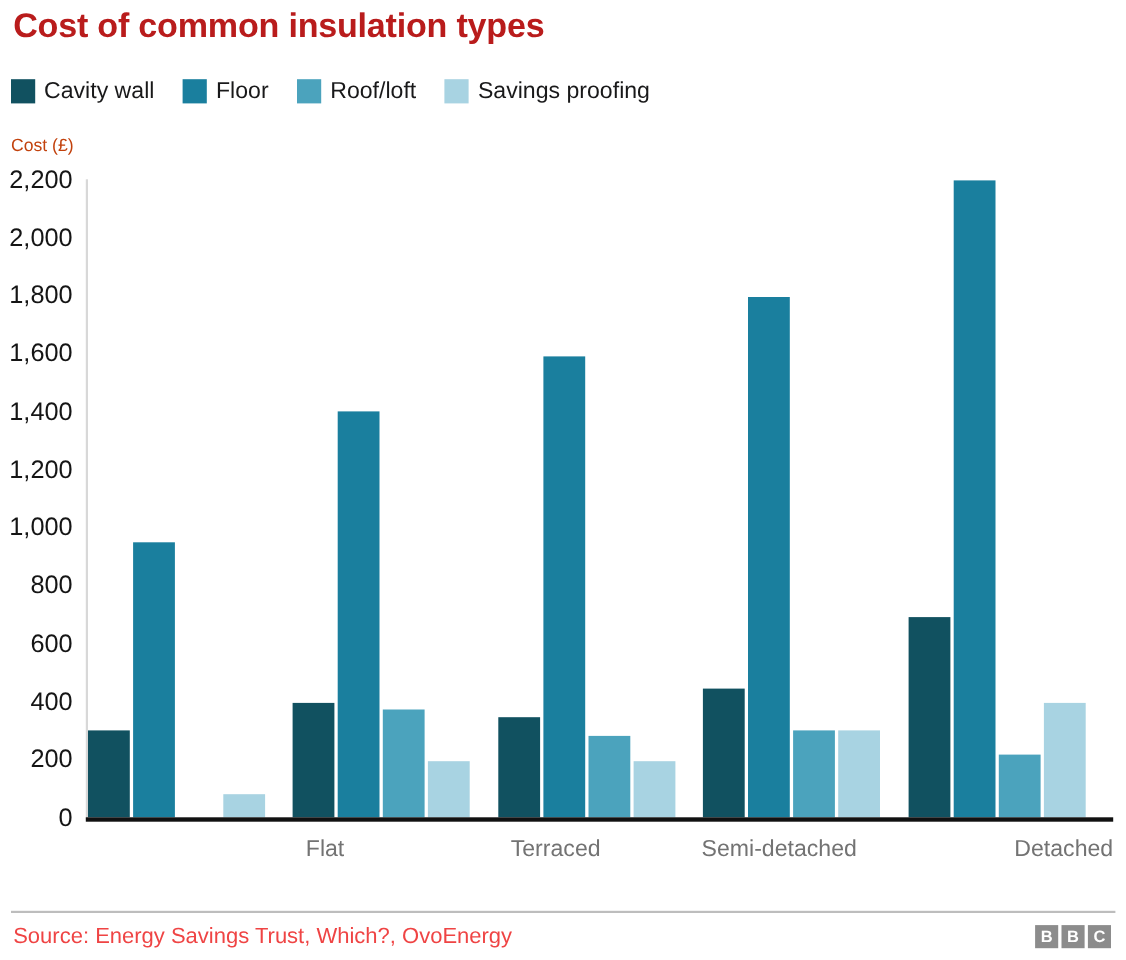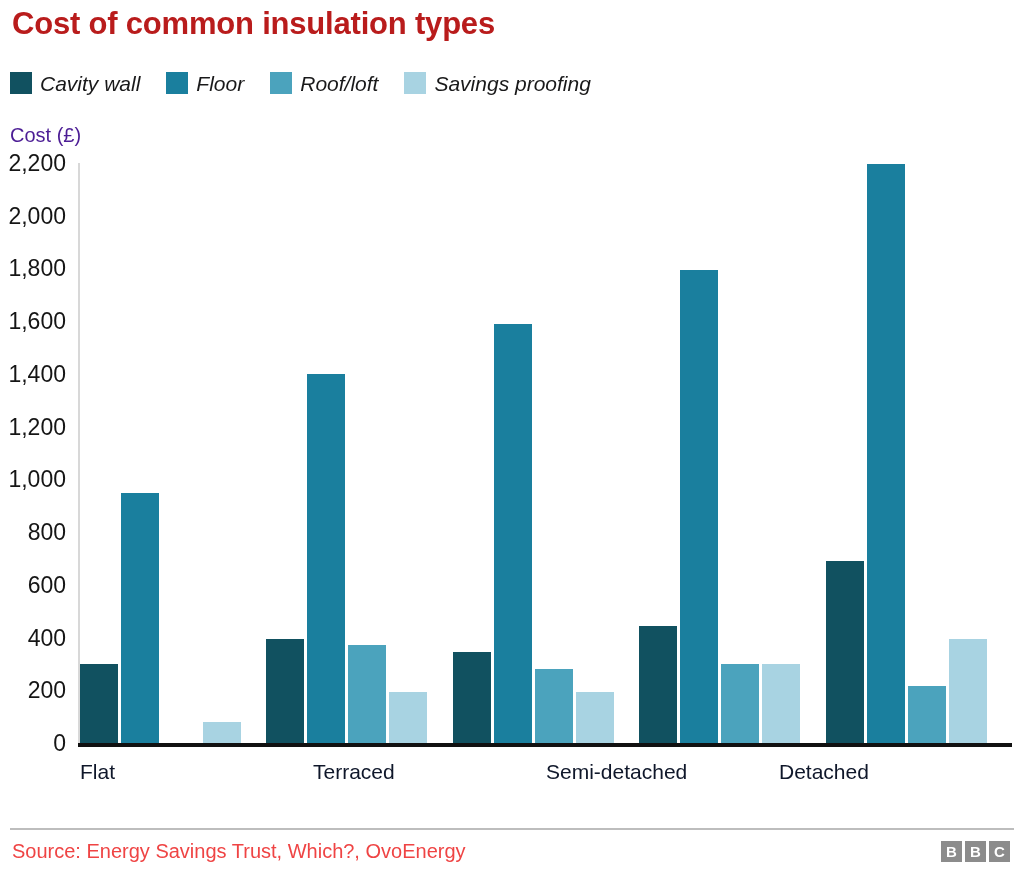--- a/index.html
+++ b/index.html
@@ -36,44 +36,43 @@
   #legend {
     position: absolute;
     left: 10px;
     top: 72px;
     display: flex;
     align-items: center;
     gap: 0px;
   }
   .legend-item {
     display: flex;
-    align-items: flex-end;
+    align-items: flex-start;
     margin-right: 26px;
-    font-style: italic;
   }
   .legend-swatch {
     width: 22px;
     height: 22px;
     flex: 0 0 auto;
     margin-right: 8px;
   }
   .legend-label {
     font-size: 21px;
     color: #19191a;
     white-space: nowrap;
     line-height: 1;
   }
 
   
   #y-axis-caption {
     position: absolute;
     left: 10px;
     top: 124px;
-    font-size: 20px;
-    color: #4c1d95;
+    font-size: 16px;
+    color: #c2410c;
     white-space: nowrap;
   }
 
   
   #plot-wrap {
     position: absolute;
     left: 0;
     top: 155px;
     width: 1024px;
     height: 600px;
@@ -147,22 +146,22 @@
     position: absolute;
     left: 80px;
     top: 760px;
     width: 932px;
     height: 36px;
     display: flex;
   }
   .x-label {
     flex: 1 1 0;
     font-size: 21px;
-    color: #0f172a;
-    text-align: left;
+    color: #737373;
+    text-align: right;
     white-space: nowrap;
   }
 
   
   #footer-rule {
     position: absolute;
     left: 10px;
     top: 828px;
     width: 1004px;
     height: 2px;

